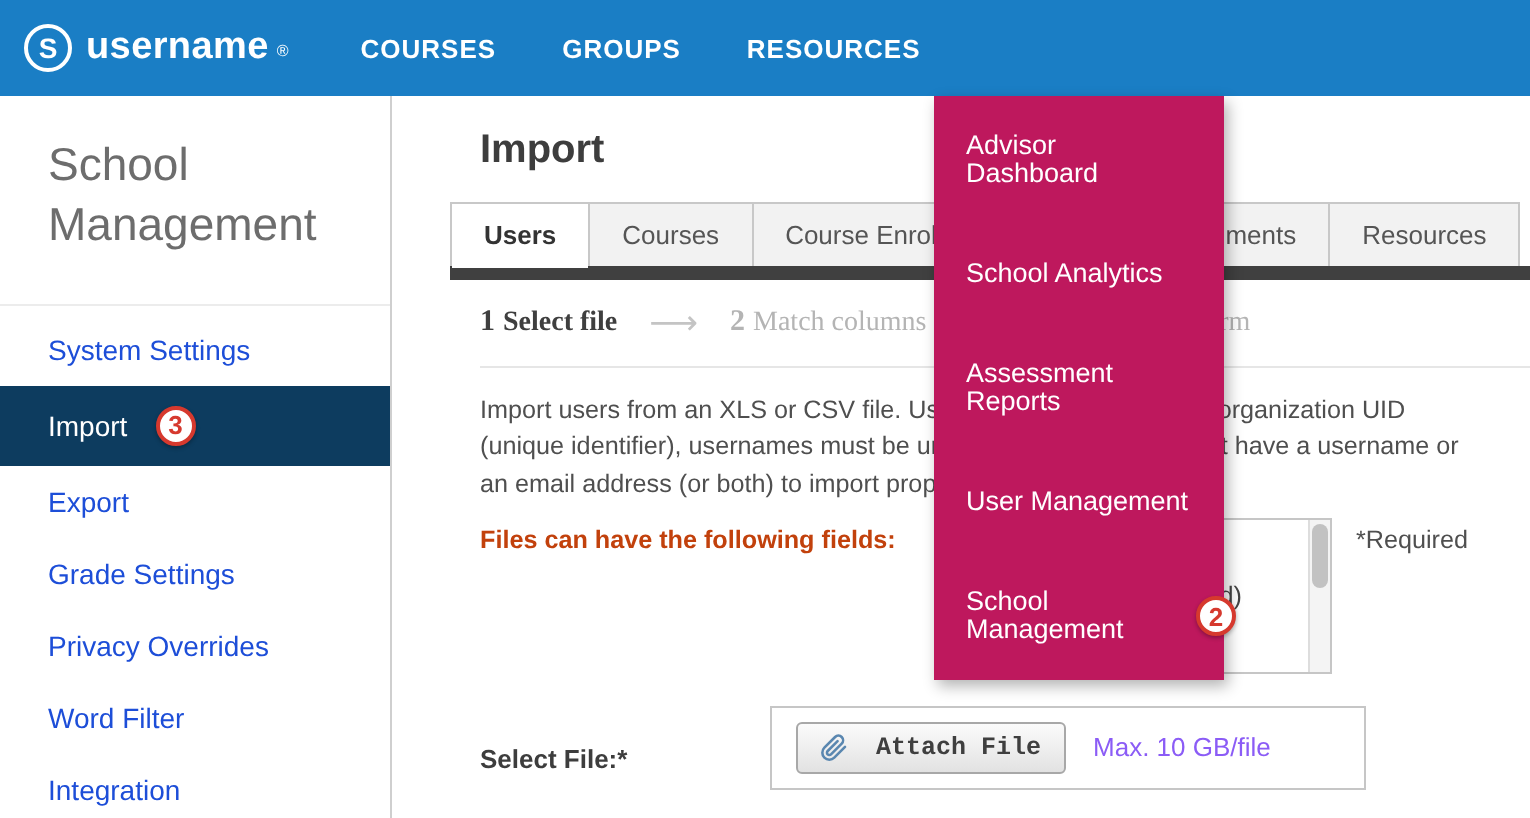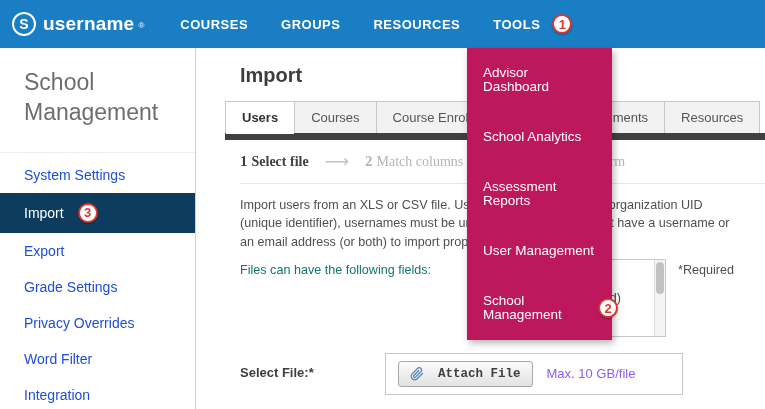--- a/index.html
+++ b/index.html
@@ -91,33 +91,33 @@
 
   .steps { display: flex; align-items: flex-start; gap: 16px; padding: 13px 0; border-bottom: 1px solid #e6e6e6; font-family: Liberation Serif, serif; }
   .step { font-size: 14px; color: #b4b4b4; white-space: nowrap; }
   .step .step-num { font-weight: 700; font-size: 15px; margin-right: 4px; }
   .step.active { color: #3f3f3f; font-weight: 700; }
   .step-arrow { color: #c4c4c4; font-size: 17px; line-height: 1; }
 
   .intro { font-size: 12.6px; color: #4f4f4f; line-height: 1.45; max-width: 502px; margin: 12px 0 0 0; }
 
   .fields-row { display: flex; align-items: flex-start; margin-top: 8px; }
-  .fields-label { width: 230px; flex-shrink: 0; font-size: 12.6px; color: #0f766e; padding-top: 4px; }
+  .fields-label { width: 230px; flex-shrink: 0; font-size: 12.6px; color: #c2410c; padding-top: 4px; font-weight: bold; }
   .fields-box {
     width: 196px; height: 78px; flex-shrink: 0;
     border: 1px solid #c6c6c6; background: #fff;
     position: relative; overflow: hidden;
   }
   .fields-box ul { margin: 10px 0 0 0; padding-left: 24px; font-size: 12.6px; color: #454545; }
   .fields-box li { margin-bottom: 7px; }
   .fields-scrollbar { position: absolute; top: 0; right: 0; bottom: 0; width: 11px; background: #f4f4f4; border-left: 1px solid #ddd; cursor: pointer; }
   .fields-thumb { position: absolute; top: 2px; left: 1px; width: 8px; height: 32px; background: #c2c2c2; border-radius: 4px; }
   .req-note { margin-left: 12px; font-size: 12.6px; color: #4f4f4f; padding-top: 4px; white-space: nowrap; }
 
-  .select-row { display: flex; align-items: flex-start; margin-top: 16px; }
+  .select-row { display: flex; align-items: center; margin-top: 16px; }
   .select-label { width: 145px; flex-shrink: 0; font-size: 13px; font-weight: 700; color: #3d3d3d; padding-top: 12px; }
   .attach-box {
     width: 298px; height: 42px;
     border: 1px solid #c6c6c6; background: #fff;
     display: flex; align-items: center; gap: 14px; padding-left: 12px;
   }
   .attach-btn {
     display: inline-flex; align-items: center; gap: 14px;
     padding: 5px 11px; font-size: 12.5px; font-weight: 700; color: #3f3f3f;
     background: linear-gradient(#fbfbfb, #e2e2e2);
@@ -137,24 +137,20 @@
       <span class="brand-mark">
         <span>S</span>
       </span>
       <span class="brand-name">username</span>
       <span class="brand-reg">®</span>
     </div>
     <nav class="topnav">
       <a class="topnav-item">COURSES</a>
       <a class="topnav-item">GROUPS</a>
       <a class="topnav-item">RESOURCES</a>
-      <span class="topnav-group">
-        <a class="topnav-item">TOOLS</a>
-        <span class="badge">1</span>
-      </span>
     </nav>
   </header>
 
   <div class="dropdown">
     <a class="dropdown-item">Advisor Dashboard</a>
     <a class="dropdown-item">School Analytics</a>
     <a class="dropdown-item">Assessment Reports</a>
     <a class="dropdown-item">User Management</a>
     <a class="dropdown-item">
       <span>School Management</span>

